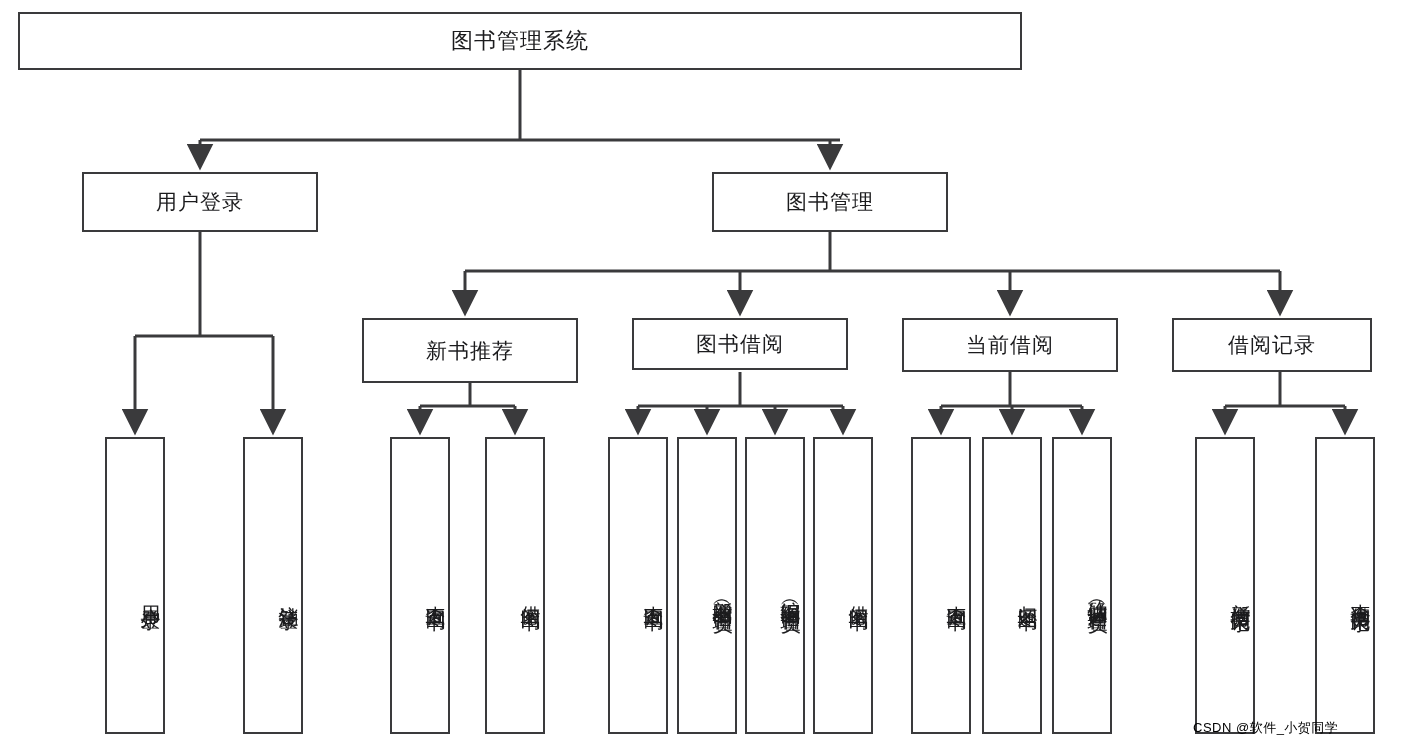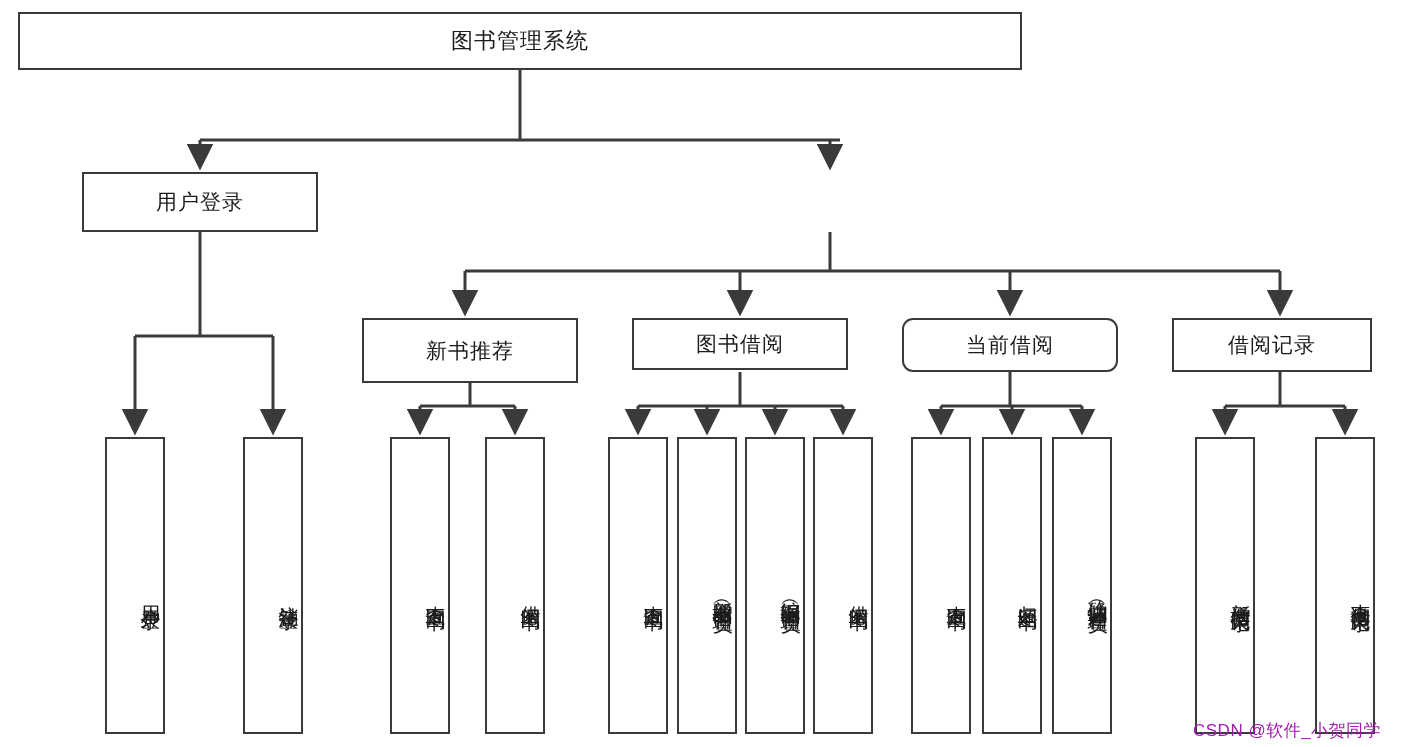--- a/index.html
+++ b/index.html
@@ -49,22 +49,22 @@
     padding-top: 16px;
     align-items: flex-start;
     justify-content: center;
     white-space: nowrap;
   }
   .node.root {
     font-size: 22px;
   }
   .watermark {
     position: absolute;
-    font-size: 17px;
-    color: #a21caf;
+    font-size: 13px;
+    color: #000000;
     letter-spacing: 0.5px;
     white-space: nowrap;
     user-select: none;
   }
 </style>
 </head>
 <body>
 
 <div id="canvas">
 
@@ -118,28 +118,31 @@
     </g>
   </svg>
 
   <div class="node horiz root" style="left:18px; top:12px; width:1004px; height:58px;">
     <span>图书管理系统</span>
   </div>
 
   <div class="node horiz" style="left:82px; top:172px; width:236px; height:60px;">
     <span>用户登录</span>
   </div>
+  <div class="node horiz" style="left:712px; top:172px; width:236px; height:60px;">
+    <span>图书管理</span>
+  </div>
 
   <div class="node horiz" style="left:362px; top:318px; width:216px; height:65px;">
     <span>新书推荐</span>
   </div>
   <div class="node horiz" style="left:632px; top:318px; width:216px; height:52px;">
     <span>图书借阅</span>
   </div>
-  <div class="node horiz" style="left:902px; top:318px; width:216px; height:54px;border-radius:11px;">
+  <div class="node horiz" style="left:902px; top:318px; width:216px; height:54px;">
     <span>当前借阅</span>
   </div>
   <div class="node horiz" style="left:1172px; top:318px; width:200px; height:54px;">
     <span>借阅记录</span>
   </div>
 
   <div class="node vert" style="left:105px; top:437px; width:60px; height:297px;">
     <span>用户登录</span>
   </div>
   <div class="node vert" style="left:243px; top:437px; width:60px; height:297px;">

